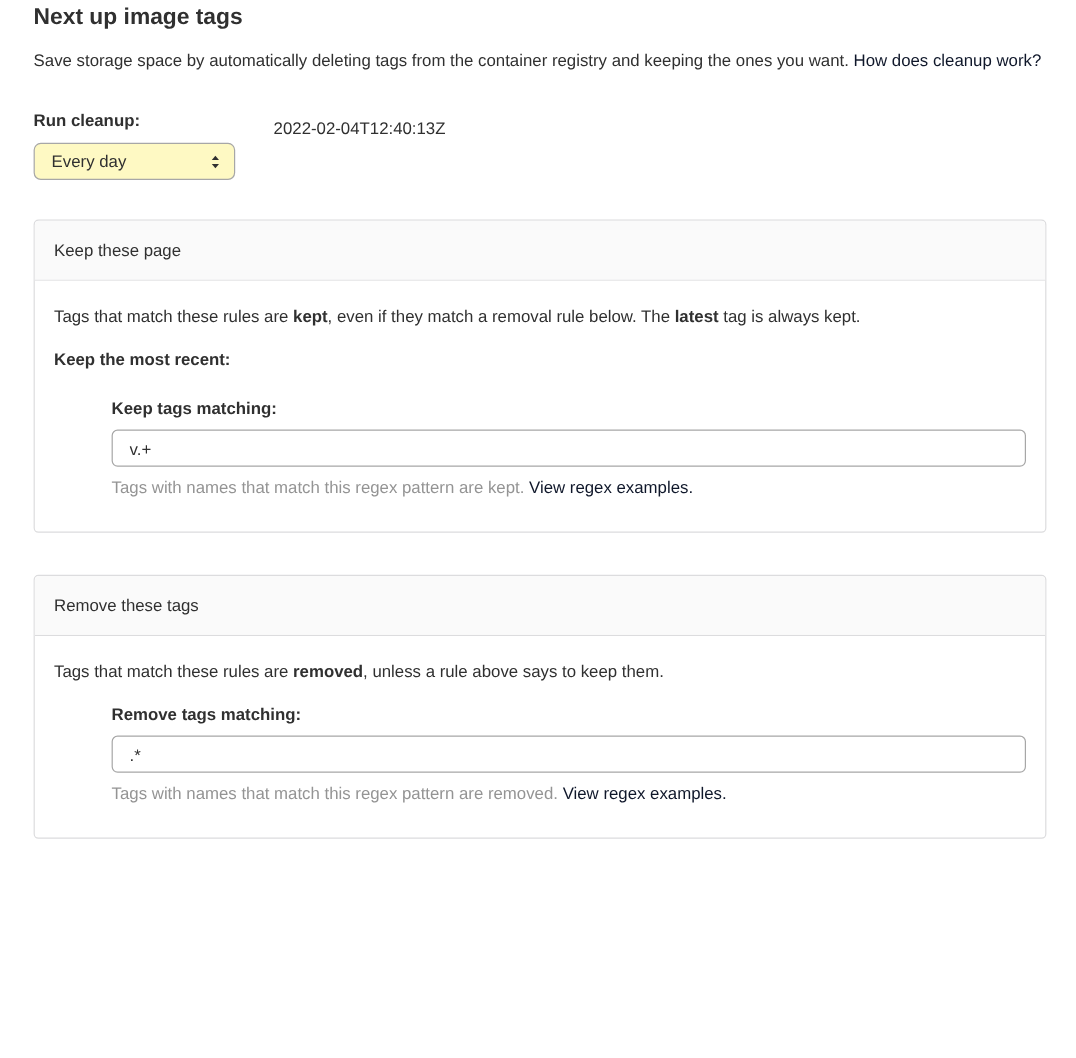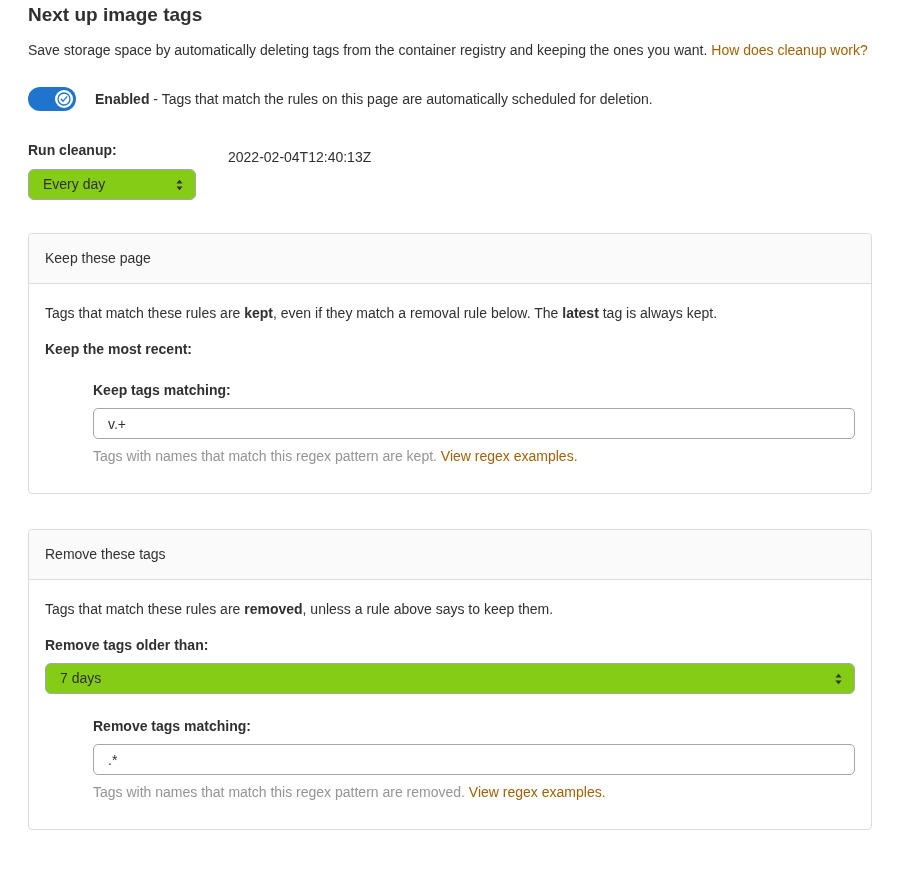--- a/index.html
+++ b/index.html
@@ -26,21 +26,21 @@
     line-height: 23px;
     margin: 0 0 13px 0;
     color: #303030;
   }
   .page-desc {
     margin: 0;
     line-height: 22px;
     max-width: 845px;
   }
   a.link {
-    color: #a16207;
+    color: #0f172a;
     text-decoration: none;
     cursor: pointer;
   }
   
   .toggle-row {
     display: flex;
     align-items: center;
     margin-top: 26px;
   }
   .toggle {
@@ -77,21 +77,21 @@
   .schedule-col1 { width: 200px; flex: 0 0 auto; }
   .field-label {
     display: block;
     font-weight: 700;
     line-height: 17px;
     margin: 0 0 10px 0;
   }
   .select {
     box-sizing: border-box;
     height: 31px;
-    background: #84cc16;
+    background: #fef9c3;
     border: 1px solid #a7a7a7;
     border-radius: 6px;
     display: flex;
     align-items: center;
     justify-content: space-between;
     padding: 0 11px 0 14px;
     cursor: pointer;
   }
   .select-small { width: 168px; }
   .select-full { width: 100%; }
@@ -145,33 +145,20 @@
 <body>
 
 <div class="container">
 
   <h1 class="page-title">Next up image tags</h1>
 
   <p class="page-desc"><span>Save storage space by automatically deleting tags from the container registry and keeping the ones you want.</span>
     <a class="link" href="#">How does cleanup work?</a>
   </p>
 
-  <div class="toggle-row">
-    <div class="toggle" role="switch" aria-checked="true">
-      <div class="toggle-knob">
-        <span style="display:flex;">
-          <svg width="14" height="14" viewBox="0 0 14 14">
-            <circle cx="7" cy="7" r="6" fill="none" stroke="#1f75cb" stroke-width="1.3"></circle>
-            <path d="M4.2 7.3l1.9 1.9 3.7-4.4" fill="none" stroke="#1f75cb" stroke-width="1.3" stroke-linecap="round" stroke-linejoin="round"></path>
-          </svg>
-        </span>
-      </div>
-    </div>
-    <div class="toggle-label"><span class="bold">Enabled</span><span> - Tags that match the rules on this page are automatically scheduled for deletion.</span></div>
-  </div>
 
   <div class="schedule-row">
     <div class="schedule-col1">
       <span class="field-label">Run cleanup:</span>
       <div class="select select-small" role="listbox">
         <span class="select-value">Every day</span>
         <span class="stepper-icon">
           <svg width="9" height="12" viewBox="0 0 9 12">
             <path d="M4.5 0.8 7.5 4.4H1.5z" fill="#303030"></path>
             <path d="M4.5 11.2 1.5 7.6h6z" fill="#303030"></path>
@@ -203,32 +190,20 @@
     </div>
   </div>
 
   <div class="card">
     <div class="card-header">
       <span>Remove these tags</span>
     </div>
     <div class="card-body">
       <p class="card-intro"><span>Tags that match these rules are </span><span class="bold">removed</span><span>, unless a rule above says to keep them.</span></p>
 
-      <div class="form-group">
-        <span class="field-label">Remove tags older than:</span>
-        <div class="select select-full" role="listbox">
-          <span class="select-value">7 days</span>
-          <span class="stepper-icon">
-            <svg width="9" height="12" viewBox="0 0 9 12">
-              <path d="M4.5 0.8 7.5 4.4H1.5z" fill="#303030"></path>
-              <path d="M4.5 11.2 1.5 7.6h6z" fill="#303030"></path>
-            </svg>
-          </span>
-        </div>
-      </div>
 
       <div class="form-group">
         <span class="field-label">Remove tags matching:</span>
         <input class="text-input" type="text" value=".*" style="">
         <div class="help-text"><span>Tags with names that match this regex pattern are removed. </span><a class="link" href="#">View regex examples.</a></div>
       </div>
     </div>
   </div>
 
 </div>

